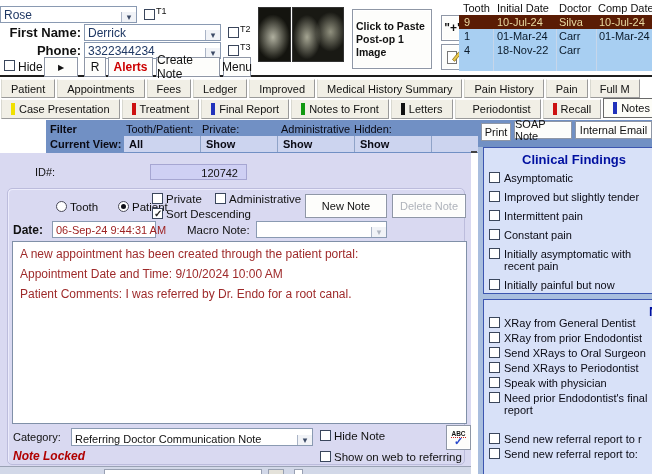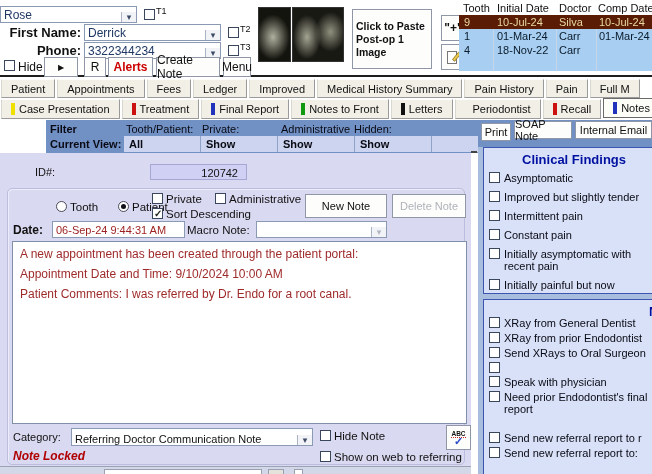--- a/index.html
+++ b/index.html
@@ -74,21 +74,21 @@
   #left-panel { left:0; top:153px; width:471px; height:321px; background:#d9d9f1; }
   #id-field { left:150px; top:11px; width:97px; height:16px; background:#cfd0f4; border:1px solid #a6a6d2;
               font-size:11px; text-align:right; padding:2px 8px 0 0; }
   #groove-box { left:7px; top:35px; width:458px; height:277px; border:1px solid #bcbcdc; border-radius:5px;
                 box-shadow:inset 1px 1px 0 #ececfc; }
   .lbl { position:absolute; font-size:11.5px; white-space:nowrap; }
   .cb-abs { position:absolute; }
   #note-box { left:12px; top:88px; width:455px; height:183px; background:#fff; border:1px solid #8090a8;
               padding:6px 7px; overflow:hidden; }
   .note-line { font-size:12px; color:#9e2a2a; margin-bottom:8px; line-height:12px; white-space:nowrap; }
-  #date-field { left:52px; top:68px; width:133px; height:17px; background:#fff; border:1px solid #8a9ab2;
+  #date-field { left:52px; top:68px; width:104px; height:17px; background:#fff; border:1px solid #8a9ab2;
                 font-size:11px; color:#9e2222; padding:2px 0 0 3px; white-space:nowrap; }
   #note-locked { left:13px; top:296px; font-size:12px; font-weight:bold; font-style:italic; color:#b00000; }
   #spell-btn { left:446px; top:272px; width:25px; height:25px; flex-direction:column; line-height:7px; }
   #spell-btn .abc { font-size:6.5px; font-weight:bold; border-bottom:1px dotted #cc2222; }
   #spell-btn .chk { font-size:11px; font-weight:bold; color:#2a4acc; }
   #bottom-sliver { position:absolute; left:0; top:313px; width:471px; height:8px; background:#d2d8e8; border-top:1px solid #9aa2b4; }
 
   
   #right-strip { left:478px; top:120px; width:174px; height:27px; background:#7190c4; }
   #right-bg { left:478px; top:147px; width:174px; height:327px; background:#a9bede; }
@@ -424,20 +424,21 @@
         <span class="txt">XRay from prior Endodontist</span>
       </div>
 
       <div class="cb-row">
         <span class="cb"></span>
         <span class="txt">Send XRays to Oral Surgeon</span>
       </div>
 
       <div class="cb-row">
         <span class="cb"></span>
+        <span class="txt">Send XRays to Periodontist</span>
       </div>
 
       <div class="cb-row">
         <span class="cb"></span>
         <span class="txt">Speak with physician</span>
       </div>
 
       <div class="cb-row">
         <span class="cb"></span>
         <span class="txt">Need prior Endodontist's final report</span>

